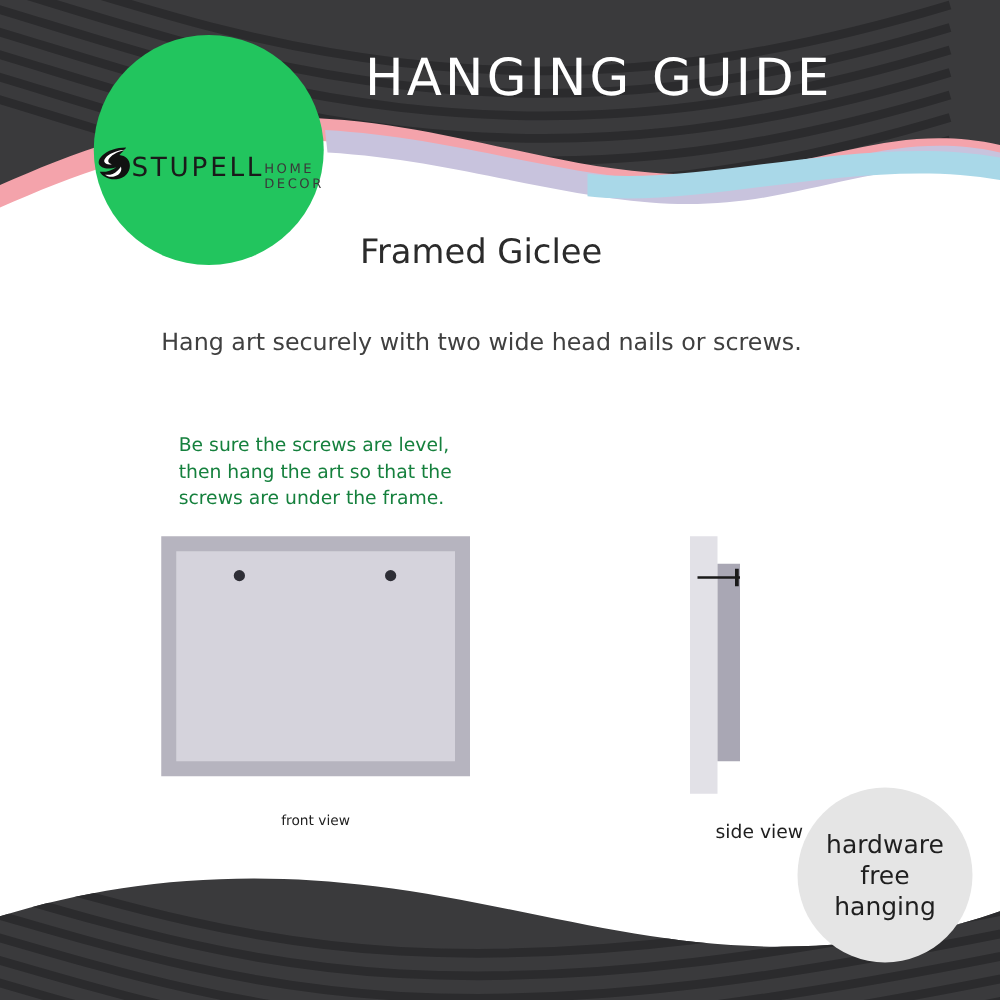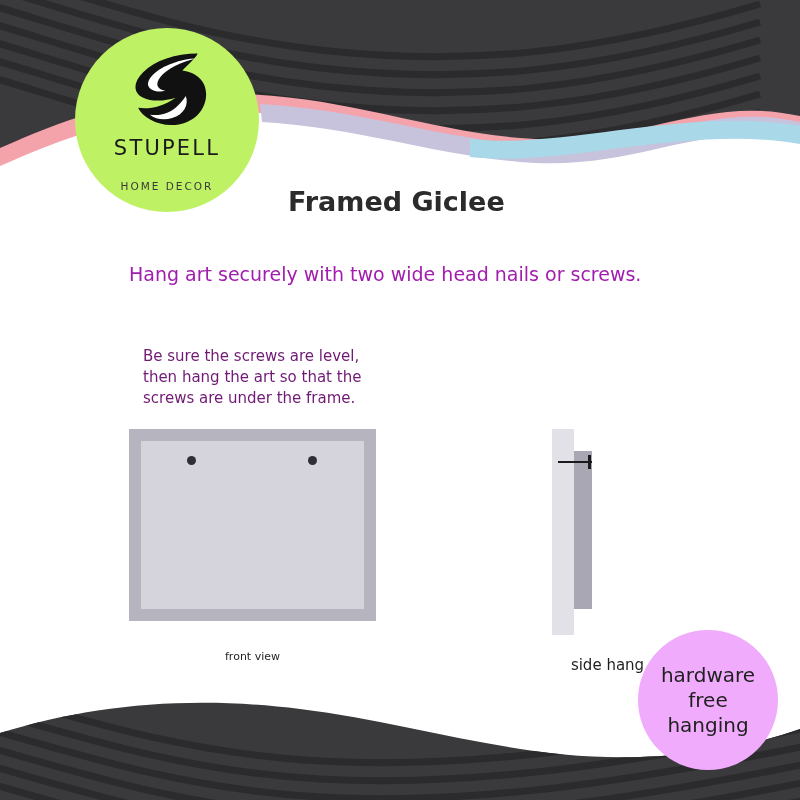--- a/index.html
+++ b/index.html
@@ -37,24 +37,24 @@
   }
 
   
   .logo-circle {
     position: absolute;
     left: 75px;
     top: 28px;
     width: 184px;
     height: 184px;
     border-radius: 50%;
-    background: #bef264;
+    background: #22c55e;
     box-shadow: 0 0 0 0 rgba(0,0,0,0);
     display: flex;
-    flex-direction: column;
+    flex-direction: row;
     align-items: center;
     justify-content: flex-start;
     padding-top: 22px;
     box-sizing: border-box;
   }
   .logo-mark {
     width: 86px;
     height: 80px;
   }
   .logo-name {
@@ -85,43 +85,43 @@
     color: #ffffff;
   }
 
   .subtitle {
     position: absolute;
     left: 288px;
     top: 186px;
     font-family: "DejaVu Sans", sans-serif;
     font-size: 27px;
     color: #2b2b2b;
-    font-weight: 700;
+    font-weight: 400;
   }
 
   .instruction {
     position: absolute;
     left: 129px;
     top: 263px;
     width: 560px;
     font-family: "DejaVu Sans", sans-serif;
     font-size: 19px;
-    color: #a21caf;
+    color: #404040;
   }
 
   
   .caption-left {
     position: absolute;
     left: 143px;
     top: 346px;
     width: 245px;
     font-family: "DejaVu Sans", sans-serif;
     font-size: 15px;
     line-height: 21px;
-    color: #701a75;
+    color: #15803d;
   }
   .caption-right {
     position: absolute;
     left: 482px;
     top: 355px;
     width: 215px;
     font-family: "DejaVu Sans", sans-serif;
     font-size: 15px;
     line-height: 21px;
     color: #1f1f1f;
@@ -221,21 +221,21 @@
   }
 
   
   .badge {
     position: absolute;
     right: 22px;
     bottom: 30px;
     width: 140px;
     height: 140px;
     border-radius: 50%;
-    background: #f0abfc;
+    background: #e5e5e5;
     display: flex;
     align-items: center;
     justify-content: center;
     text-align: center;
     z-index: 5;
   }
   .badge-text {
     font-family: "DejaVu Sans", sans-serif;
     font-size: 20px;
     line-height: 25px;
@@ -277,20 +277,21 @@
   <div class="logo-circle">
     <svg class="logo-mark" viewBox="0 0 100 94" xmlns="http://www.w3.org/2000/svg">
       <path d="M86,4 C60,4 36,12 22,26 C10,38 10,50 22,56 C32,61 48,60 60,56 C46,66 30,70 16,68 C22,80 40,90 60,88 C82,86 96,70 96,52 C96,36 84,26 68,24 C76,16 84,9 86,4 Z" fill="#111111"></path>
       <path d="M84,10 C66,14 50,22 42,32 C36,40 38,46 48,48 C40,50 30,48 28,42 C26,34 38,22 56,16 C66,12 76,10 84,10 Z" fill="#ffffff"></path>
       <path d="M72,54 C76,64 70,76 56,80 C46,83 36,81 30,76 C42,78 54,74 62,66 C66,62 70,58 72,54 Z" fill="#ffffff"></path>
     </svg>
     <div class="logo-name">STUPELL</div>
     <div class="logo-sub">HOME DECOR</div>
   </div>
 
+  <div class="main-title">HANGING GUIDE</div>
 
   <div class="subtitle">Framed Giclee</div>
 
   <div class="instruction">Hang art securely with two wide head nails or screws.</div>
 
   <div class="caption-left">Be sure the screws are level, then hang the art so that the screws are under the frame.</div>
 
 
   <div class="front-view">
     <div class="frame-outer"></div>
@@ -299,21 +300,21 @@
     <div class="screw-dot screw-right"></div>
   </div>
   <div class="label-front">front view</div>
 
   <div class="side-view">
     <div class="side-wall"></div>
     <div class="side-frame"></div>
     <div class="side-screw"></div>
     <div class="side-screw-head"></div>
   </div>
-  <div class="label-side">side hang</div>
+  <div class="label-side">side view</div>
 
   <div class="badge">
     <div class="badge-text">hardware
 free
 hanging</div>
   </div>
 
   <div class="band-bottom">
     <svg width="800" height="115" viewBox="0 0 800 115" xmlns="http://www.w3.org/2000/svg">
       <defs>

